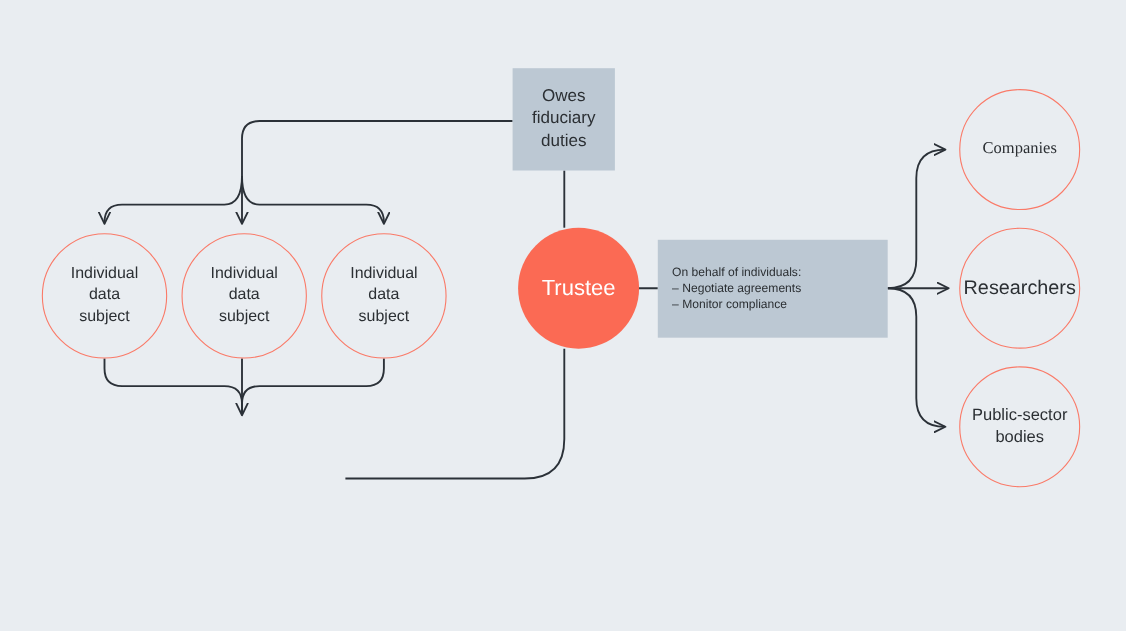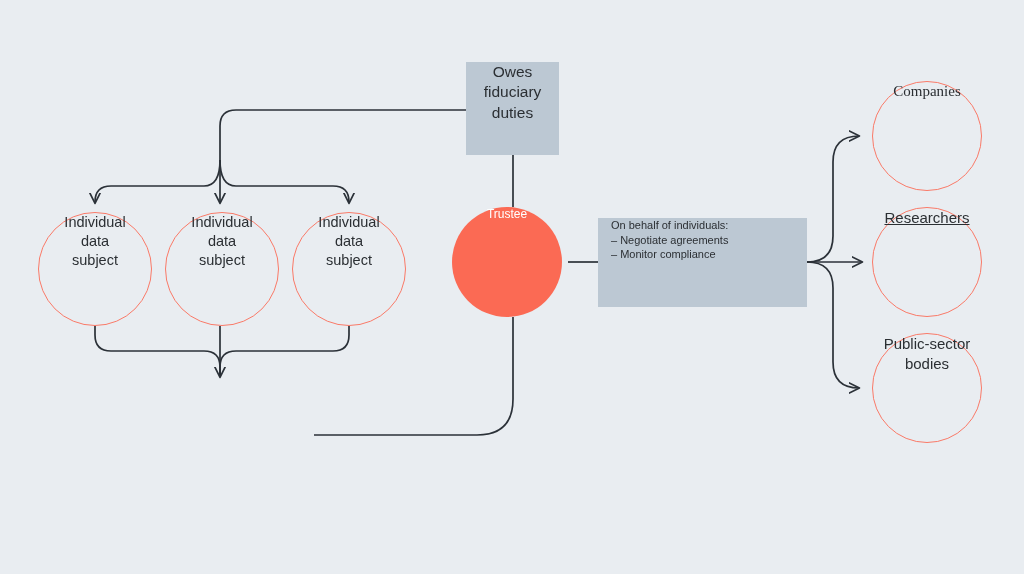--- a/index.html
+++ b/index.html
@@ -22,21 +22,21 @@
     position: absolute;
     left: 0;
     top: 0;
     width: 1024px;
     height: 574px;
   }
   .node {
     position: absolute;
     box-sizing: border-box;
     display: flex;
-    align-items: flex-start;
+    align-items: center;
     justify-content: center;
     text-align: center;
     color: #2b2f33;
     line-height: 1.32;
   }
   .box {
     background: #bcc8d3;
   }
   .circle-outline {
     border: 1.6px solid #fa7a68;
@@ -46,39 +46,39 @@
   .circle-filled {
     border-radius: 50%;
     background: #fb6a54;
     color: #ffffff;
   }
   .n-owes {
     left: 466px; top: 62px; width: 93px; height: 93px;
     font-size: 15.5px;
   }
   .n-trustee {
-    left: 452px; top: 207px; width: 110px; height: 110px;
-    font-size: 12px;
+    left: 471px; top: 207px; width: 110px; height: 110px;
+    font-size: 20px;
   }
   .n-behalf {
     left: 598px; top: 218px; width: 209px; height: 89px;
     font-size: 11px;
     justify-content: flex-start;
     text-align: left;
     padding-left: 13px;
   }
   .n-assign {
     left: 128px; top: 386px; width: 186px; height: 97px;
     font-size: 15.5px;
   }
   .n-ids1 { left: 38px;  top: 212px; width: 114px; height: 114px; font-size: 14.5px; }
   .n-ids2 { left: 165px; top: 212px; width: 114px; height: 114px; font-size: 14.5px; }
   .n-ids3 { left: 292px; top: 212px; width: 114px; height: 114px; font-size: 14.5px; }
   .n-companies { left: 872px; top: 81px;  width: 110px; height: 110px; font-size: 15px; font-family: Liberation Serif, serif; }
-  .n-researchers { left: 872px; top: 207px; width: 110px; height: 110px; font-size: 15px; text-decoration: underline; }
+  .n-researchers { left: 872px; top: 207px; width: 110px; height: 110px; font-size: 18px; }
   .n-public { left: 872px; top: 333px; width: 110px; height: 110px; font-size: 15px; }
   .lbl { white-space: pre-line; display: block; }
 </style>
 </head>
 <body>
 
 <div id="stage">
 
   <svg class="connectors" viewBox="0 0 1024 574">
     <defs>

